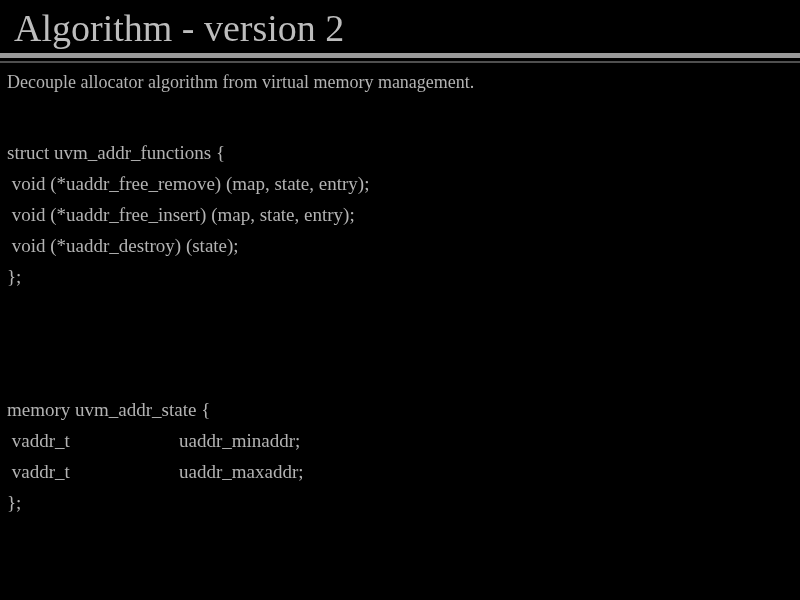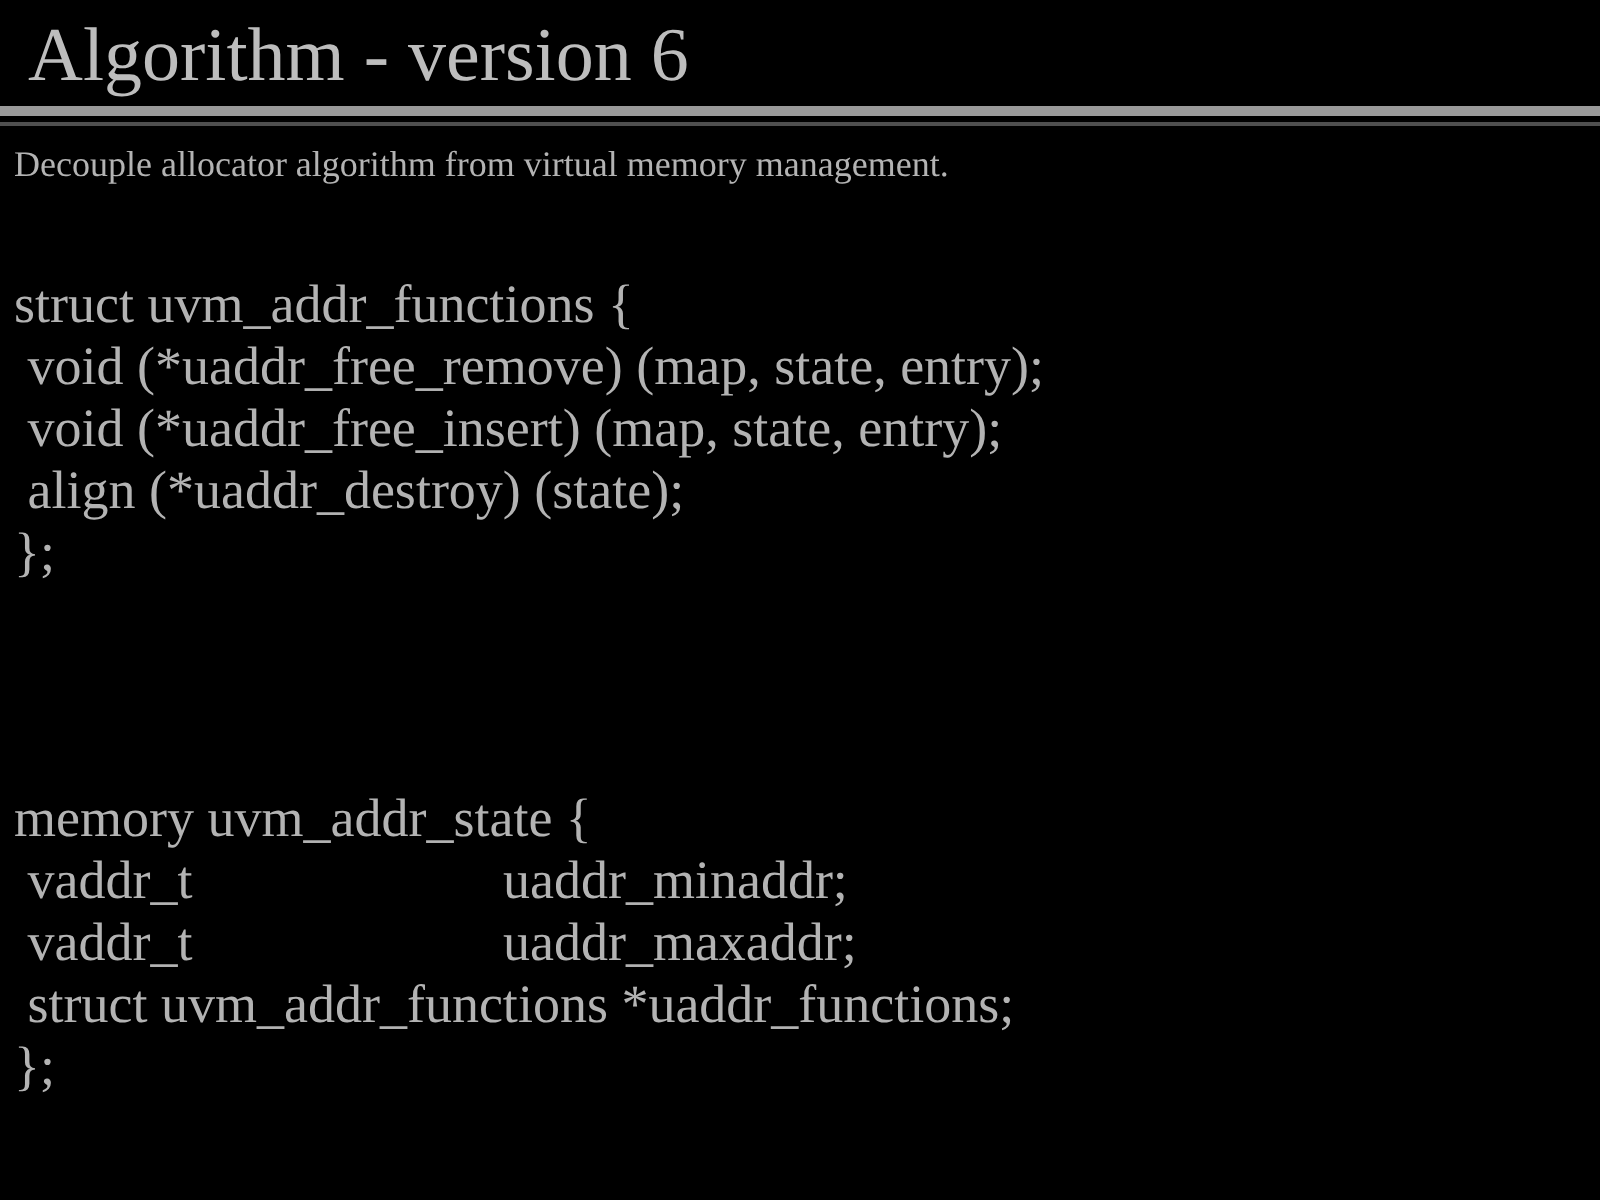--- a/index.html
+++ b/index.html
@@ -46,48 +46,47 @@
   .slide-subtitle {
     position: absolute;
     left: 7px; top: 64px;
     font-size: 18px;
     line-height: 36px;
     white-space: pre;
   }
   .code-block {
     position: absolute;
     left: 7px;
-    font-size: 27px;
+    font-size: 19px;
     line-height: 31px;
   }
   .code-block.block-1 { top: 137px; }
   .code-block.block-2 { top: 394px; }
   .code-line { white-space: pre; }
 </style>
 </head>
 <body>
 
 <div class="slide">
 
-  <h1 class="slide-title">Algorithm - version 6</h1>
+  <h1 class="slide-title">Algorithm - version 2</h1>
 
   <div class="rule-main"></div>
   <div class="rule-shadow"></div>
 
   <p class="slide-subtitle">Decouple allocator algorithm from virtual memory management.</p>
 
   <div class="code-block block-1">
     <div class="code-line">struct uvm_addr_functions {</div>
     <div class="code-line"> void (*uaddr_free_remove) (map, state, entry);</div>
     <div class="code-line"> void (*uaddr_free_insert) (map, state, entry);</div>
-    <div class="code-line"> align (*uaddr_destroy) (state);</div>
+    <div class="code-line"> void (*uaddr_destroy) (state);</div>
     <div class="code-line">};</div>
   </div>
 
   <div class="code-block block-2">
     <div class="code-line">memory uvm_addr_state {</div>
     <div class="code-line"> vaddr_t                       uaddr_minaddr;</div>
     <div class="code-line"> vaddr_t                       uaddr_maxaddr;</div>
-    <div class="code-line"> struct uvm_addr_functions *uaddr_functions;</div>
     <div class="code-line">};</div>
   </div>
 
 </div>
 
 </body></html>

